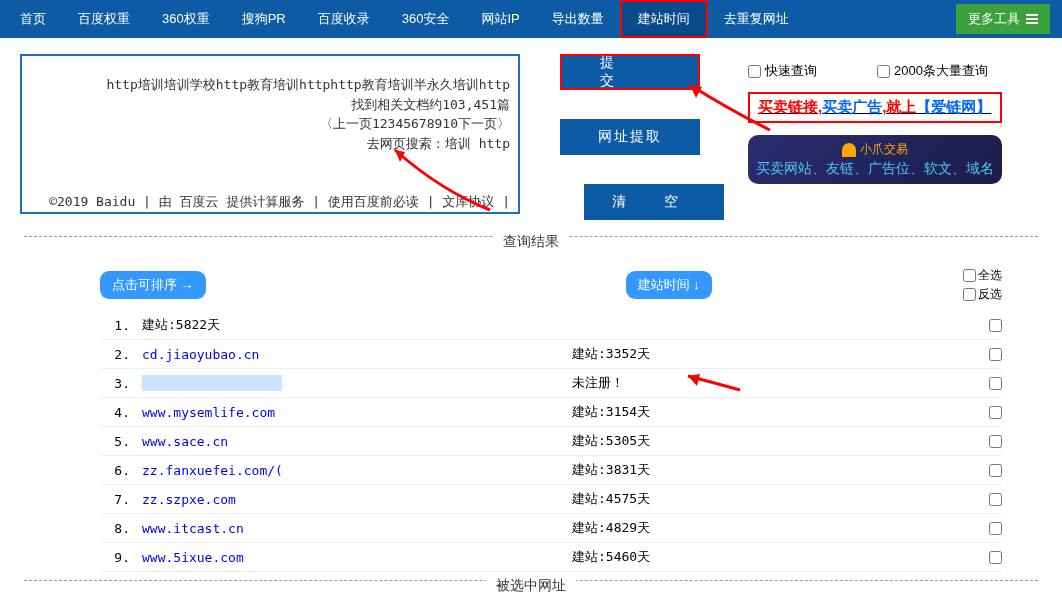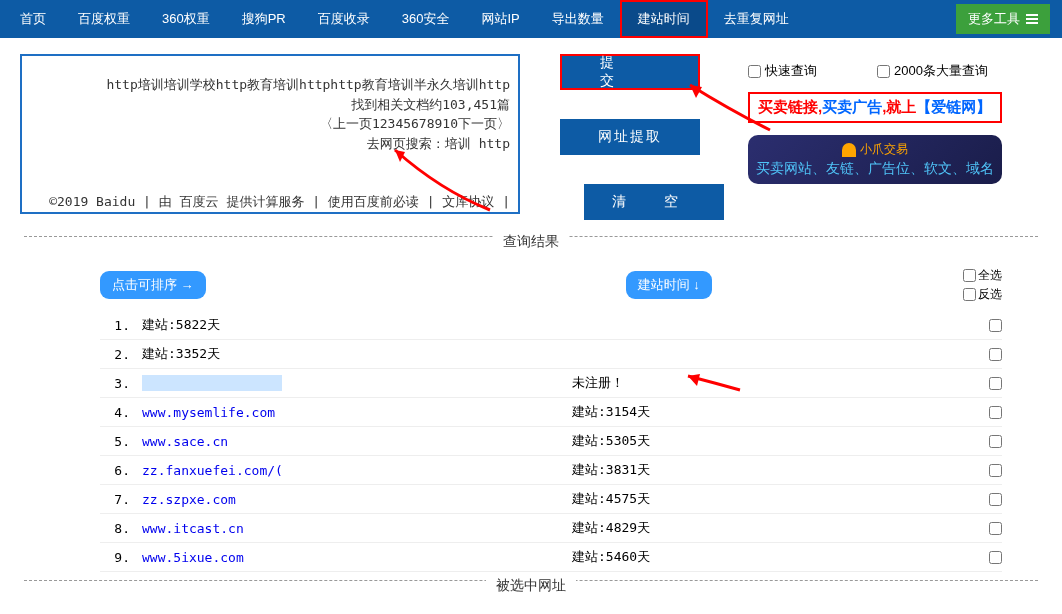--- a/index.html
+++ b/index.html
@@ -18,21 +18,21 @@
     
     .buttons-col { display: flex; flex-direction: column; gap: 29px; margin-left: 20px; }
     .btn { background: #0d5ba5; color: #fff; width: 140px; height: 36px; display: flex; align-items: center; justify-content: center; cursor: pointer; font-size: 14px; letter-spacing: 8px; }
     .btn.submit { border: 2px solid #ff0000; letter-spacing: 38px; padding-left: 38px; }
     .btn.extract { letter-spacing: 2px; }
     .btn.clear { letter-spacing: 38px; padding-left: 20px; margin-left: 24px; }
     
     .right-col { display: flex; flex-direction: column; gap: 12px; margin-left: 4px; }
     .checkbox-row { display: flex; align-items: center; gap: 60px; margin-top: 8px; }
     .chk-group { display: flex; align-items: center; gap: 4px; }
-    .ad-box1 { border: 2px solid #ff0000; padding: 4px 8px; font-weight: bold; font-size: 15px; white-space: nowrap; }
+    .ad-box1 { border: 2px solid #ff0000; padding: 4px 8px; font-weight: bold; font-size: 15px; white-space: nowrap; text-decoration: underline; }
     .ad-red { color: #ff0000; } .ad-blue { color: #0066ff; }
     .ad-box2 { background: linear-gradient(135deg, #2b2e6f, #1a1d4a); color: #fff; padding: 6px 8px; text-align: center; border-radius: 10px; }
     .ad-box2 .top { color: #ffa500; font-size: 12px; display: flex; align-items: center; justify-content: center; gap: 4px; margin-bottom: 2px; }
     .ad-box2 .bot { color: #4fc3f7; font-size: 14px; }
     .claw-icon { width: 14px; height: 14px; background: #ffa500; border-radius: 50% 50% 0 0; position: relative; }
     
     .red-arrow { position: absolute; z-index: 10; }
     .arrow-svg { stroke: #ff0000; stroke-width: 3; fill: none; }
     .arrow-head { fill: #ff0000; }
     
@@ -151,20 +151,21 @@
     </div>
   </div>
   <div id="results-list">
         <div class="result-row">
           <span class="row-num">1.</span>
           <span class="row-time">建站:5822天</span>
           <input type="checkbox" class="row-chk" style="">
         </div>
         <div class="result-row">
           <span class="row-num">2.</span>
+          <span class="row-url">cd.jiaoyubao.cn</span>
           <span class="row-time">建站:3352天</span>
           <input type="checkbox" class="row-chk" style="">
         </div>
         <div class="result-row">
           <span class="row-num">3.</span>
           <span class="row-url hidden"></span>
           <span style="width: 290px; display: inline-block;"></span>
           <span class="row-time unreg">未注册！</span>
           <input type="checkbox" class="row-chk" style="">
         </div>

